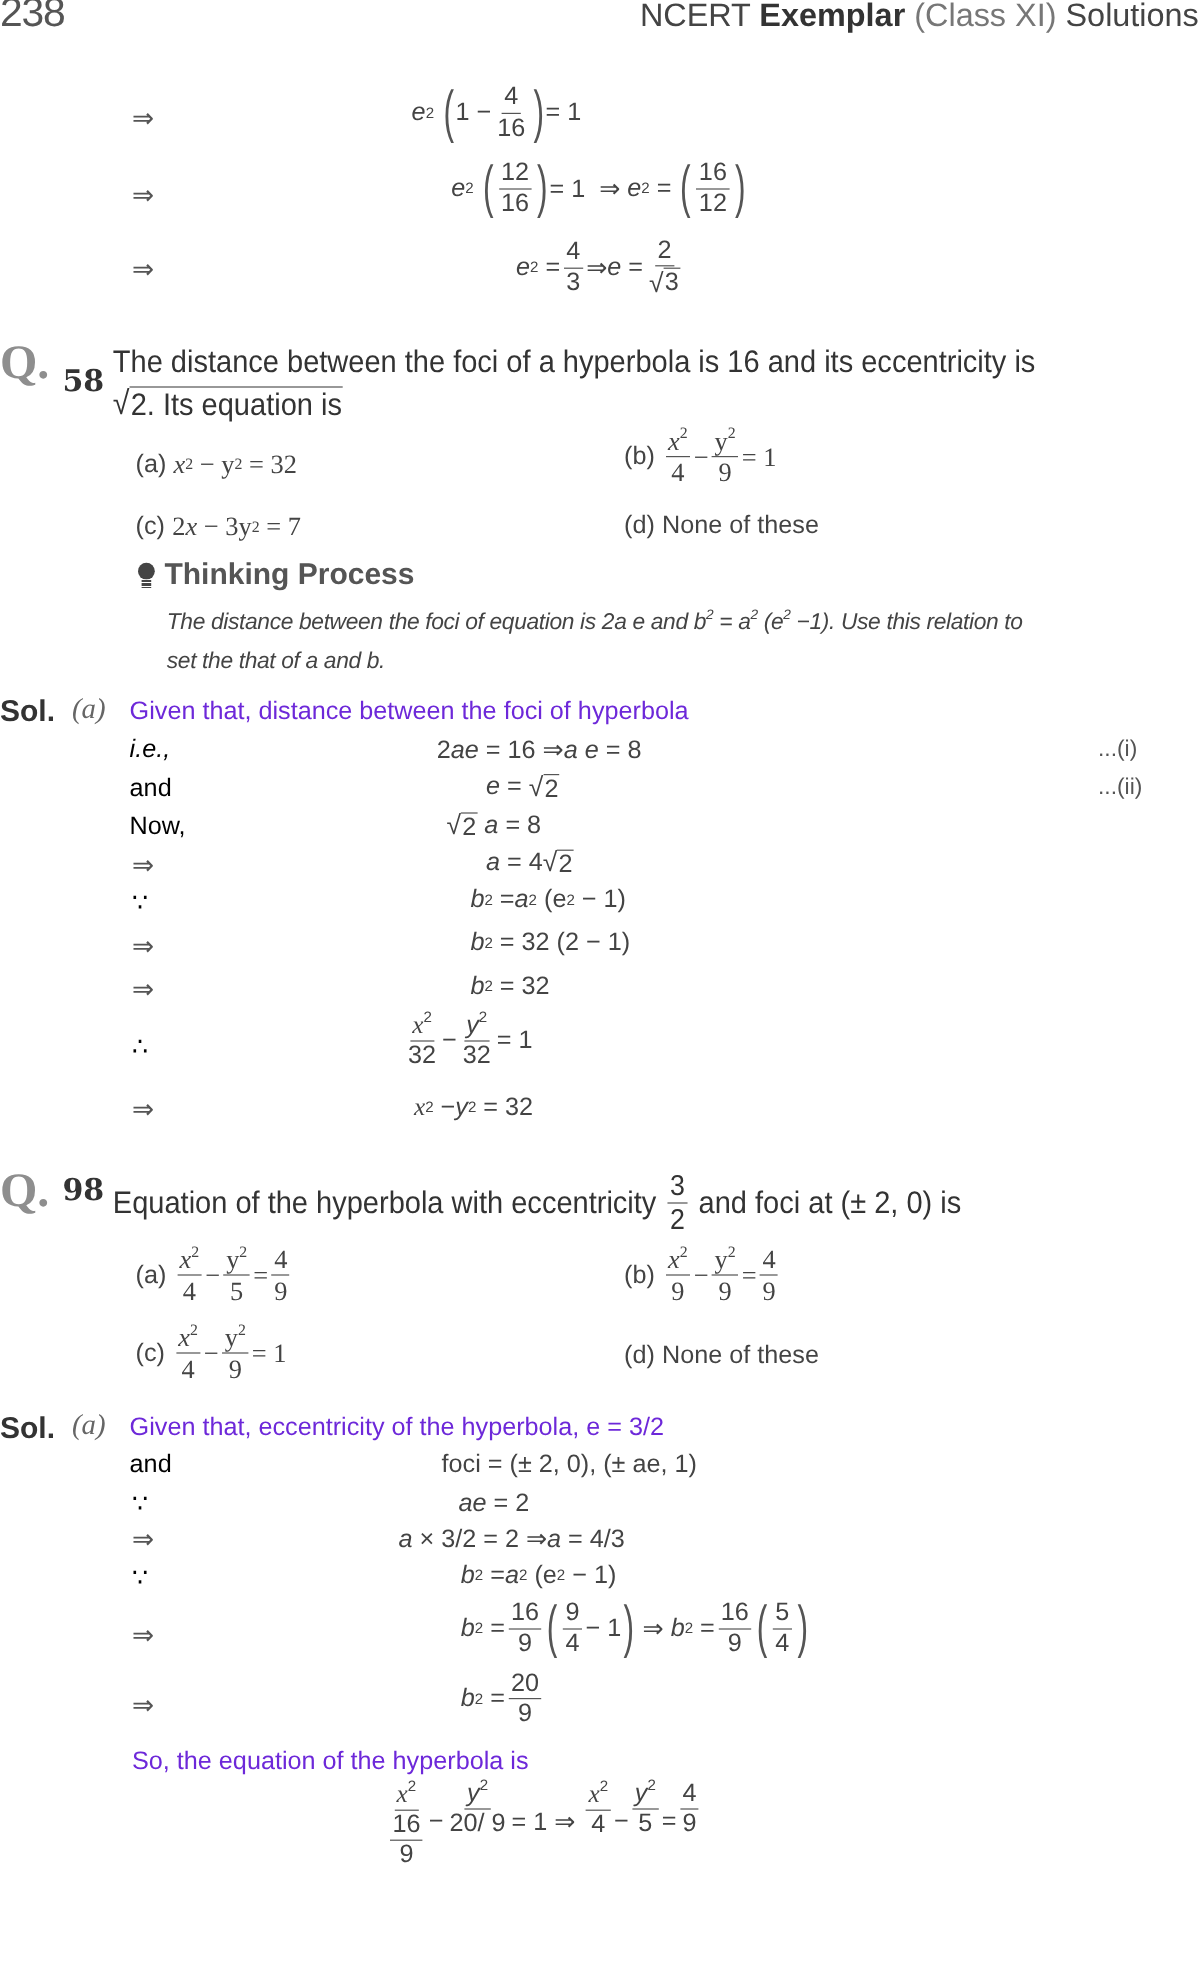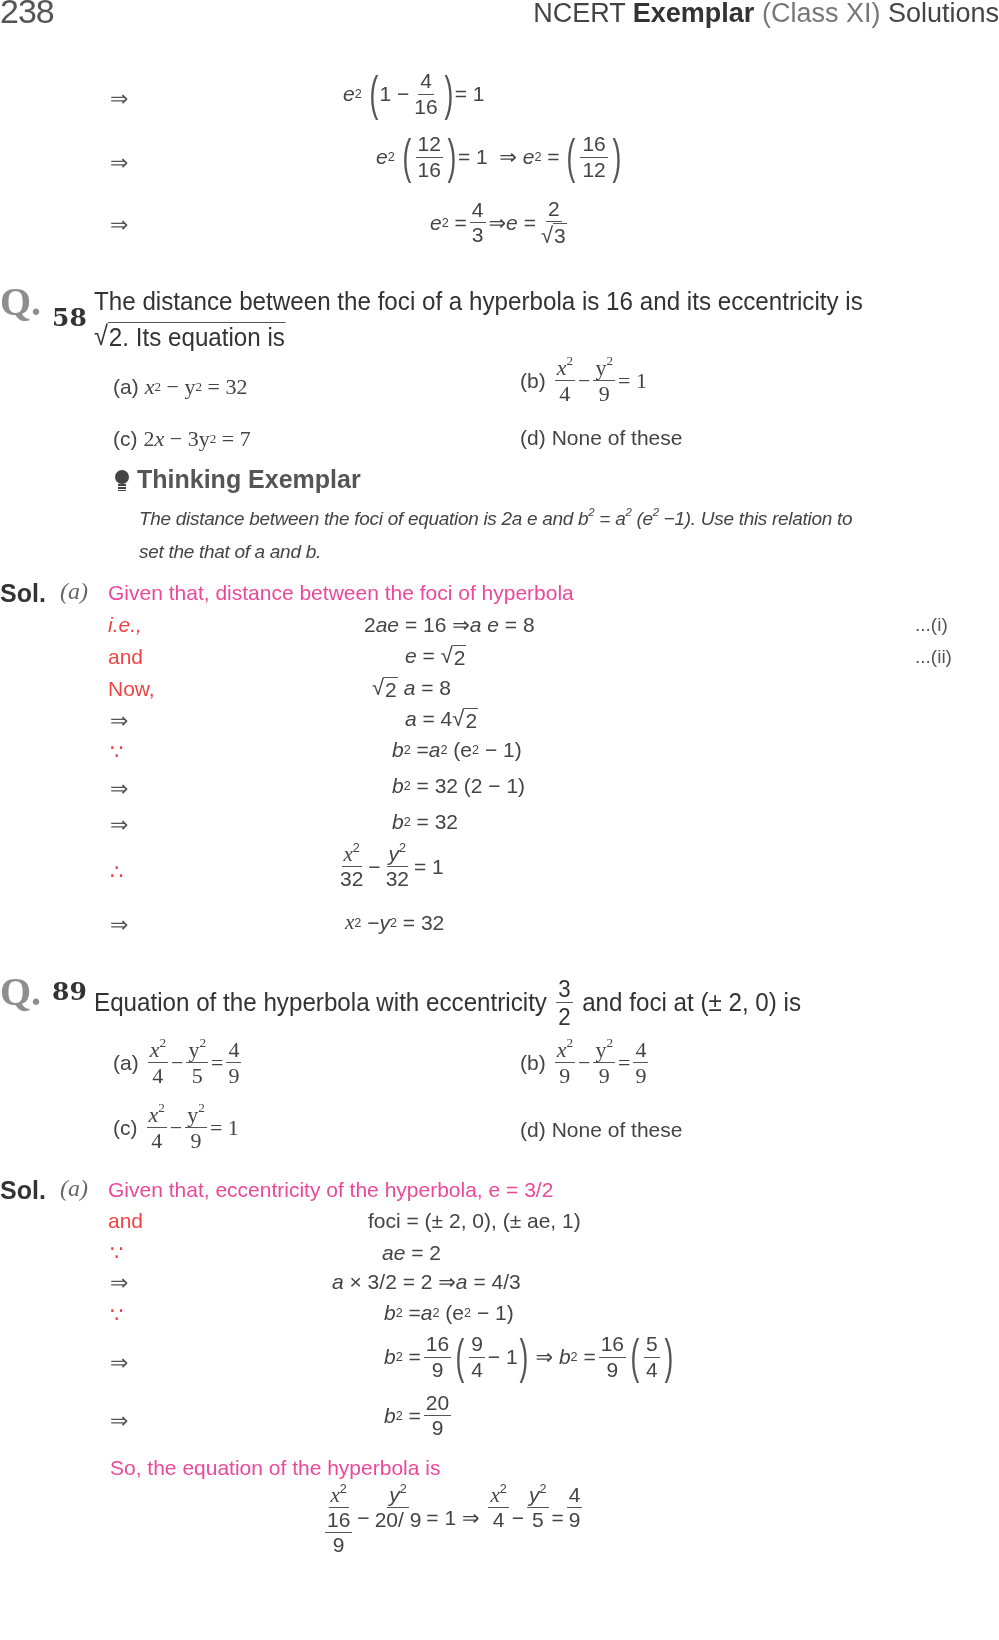--- a/index.html
+++ b/index.html
@@ -17,33 +17,33 @@
   .serif-it { font-family: "Liberation Serif", serif; font-style: italic; }
   sup { font-size: 0.6em; vertical-align: 0.75em; line-height: 0; }
   .frac { display: inline-flex; flex-direction: column; align-items: center; vertical-align: middle; margin: 0 3px; line-height: 1.05; }
   .frac .num { padding: 0 2px 1px; border-bottom: 1.3px solid #555; }
   .frac .den { padding: 1px 2px 0; }
   .paren { font-size: 48px; font-weight: 100; transform: scaleX(0.55); display: inline-block; color: #555; line-height: 1; margin: 0 -2px; }
   .sqrt { display: inline-flex; align-items: flex-end; }
   .sqrt .rad { font-size: 1.05em; }
   .sqrt .under { border-top: 1.3px solid #555; padding: 0 1px; line-height: 1.1; }
   .arrow { font-size: 22px; color: #555; }
-  .label-col { font-size: 21px; color: #ef4444; }
+  .label-col { font-size: 21px; color: #000000; }
   
   .qmark { font-family: "Liberation Serif", serif; font-weight: bold; font-size: 40px; color: #8e8e8e; }
   .qnum { font-family: "DejaVu Serif", serif; font-weight: bold; font-size: 25px; color: #333; }
   .qtext { font-family: "Liberation Sans", sans-serif; font-size: 26px; color: #333; transform: scaleX(0.93); transform-origin: left; }
   .opt { font-family: "Liberation Serif", serif; font-size: 22px; color: #444; display: inline-flex; align-items: center; }
   .opt .lbl { font-family: "Liberation Sans", sans-serif; font-size: 21px; margin-right: 6px; }
   
   .think-title { font-size: 25px; font-weight: bold; color: #555; }
   .think-text { font-size: 19px; font-style: italic; color: #444; letter-spacing: -0.3px; }
   .sol { font-size: 25px; font-weight: bold; color: #333; }
   .sol-ans { font-family: "Liberation Serif", serif; font-style: italic; font-size: 24px; color: #666; }
-  .body-text { font-size: 21px; color: #ec4899; }
+  .body-text { font-size: 21px; color: #6d28d9; }
   .ref { font-size: 19px; color: #555; }
   .bulb { display: inline-block; width: 14px; height: 22px; position: relative; margin-right: 8px; vertical-align: middle; }
   .bulb::before { content: ""; position: absolute; left: 0; top: 0; width: 14px; height: 14px; border-radius: 50%; background: #444; }
   .bulb::after { content: ""; position: absolute; left: 3px; top: 14px; width: 8px; height: 7px; background: repeating-linear-gradient(#444 0 2px, #fff 2px 3px); }
 </style>
 </head>
 <body>
 
 <div class="abs pg-num">238</div>
 <div class="abs hdr">
@@ -116,21 +116,21 @@
   <span class="abs opt" style="left:113px;top:426px">
     <span class="lbl">(c)</span>
     2<span class="serif-it">x</span>&nbsp;− 3y<sup>2</sup>&nbsp;= 7
   </span>
   <span class="abs opt" style="left:520px;top:426px">
     <span class="lbl">(d)</span>
     <span style="font-family:'Liberation Sans',sans-serif;font-size:21px">None of these</span>
   </span>
 
   <div class="abs think-title" style="left:115px;top:465px">
-    <span class="bulb"></span><span>Thinking Exemplar</span>
+    <span class="bulb"></span><span>Thinking Process</span>
   </div>
   <div class="abs think-text" style="left:139px;top:508px">
     <span>The distance between the foci of equation is 2a e and b</span><sup>2</sup><span> = a</span><sup>2</sup><span> (e</span><sup>2</sup><span> −1). Use this relation to</span>
   </div>
   <div class="abs think-text" style="left:139px;top:541px">set the that of a and b.</div>
 
   <span class="abs sol" style="left:0;top:579px">Sol.</span>
   <span class="abs sol-ans" style="left:60px;top:578px">(a)</span>
   <span class="abs body-text" style="left:108px;top:581px">Given that, distance between the foci of hyperbola</span>
 
@@ -174,21 +174,21 @@
         <span class="num"><span class="it">y</span><sup>2</sup></span>
         <span class="den">32</span>
       </span>= 1</span>
 
   <span class="abs arrow" style="left:110px;top:912px">⇒</span>
   <span class="abs math" style="left:345px;top:910px"><span class="serif-it">x</span><sup>2</sup>&nbsp;− <span class="it">y</span><sup>2</sup>&nbsp;= 32</span>
 </div>
 
 <div>
   <span class="abs qmark" style="left:0;top:968px">Q.</span>
-  <span class="abs qnum" style="left:52px;top:977px">89</span>
+  <span class="abs qnum" style="left:52px;top:977px">98</span>
   <span class="abs qtext" style="left:94px;top:976px;display:inline-flex;align-items:center">
     <span>Equation of the hyperbola with eccentricity</span>&nbsp;<span class="frac" style="font-size:24px">
         <span class="num">3</span>
         <span class="den">2</span>
       </span>&nbsp;<span>and foci at (± 2, 0) is</span>
   </span>
 
   <span class="abs opt" style="left:113px;top:1038px">
     <span class="lbl">(a)</span>
     <span class="frac">

